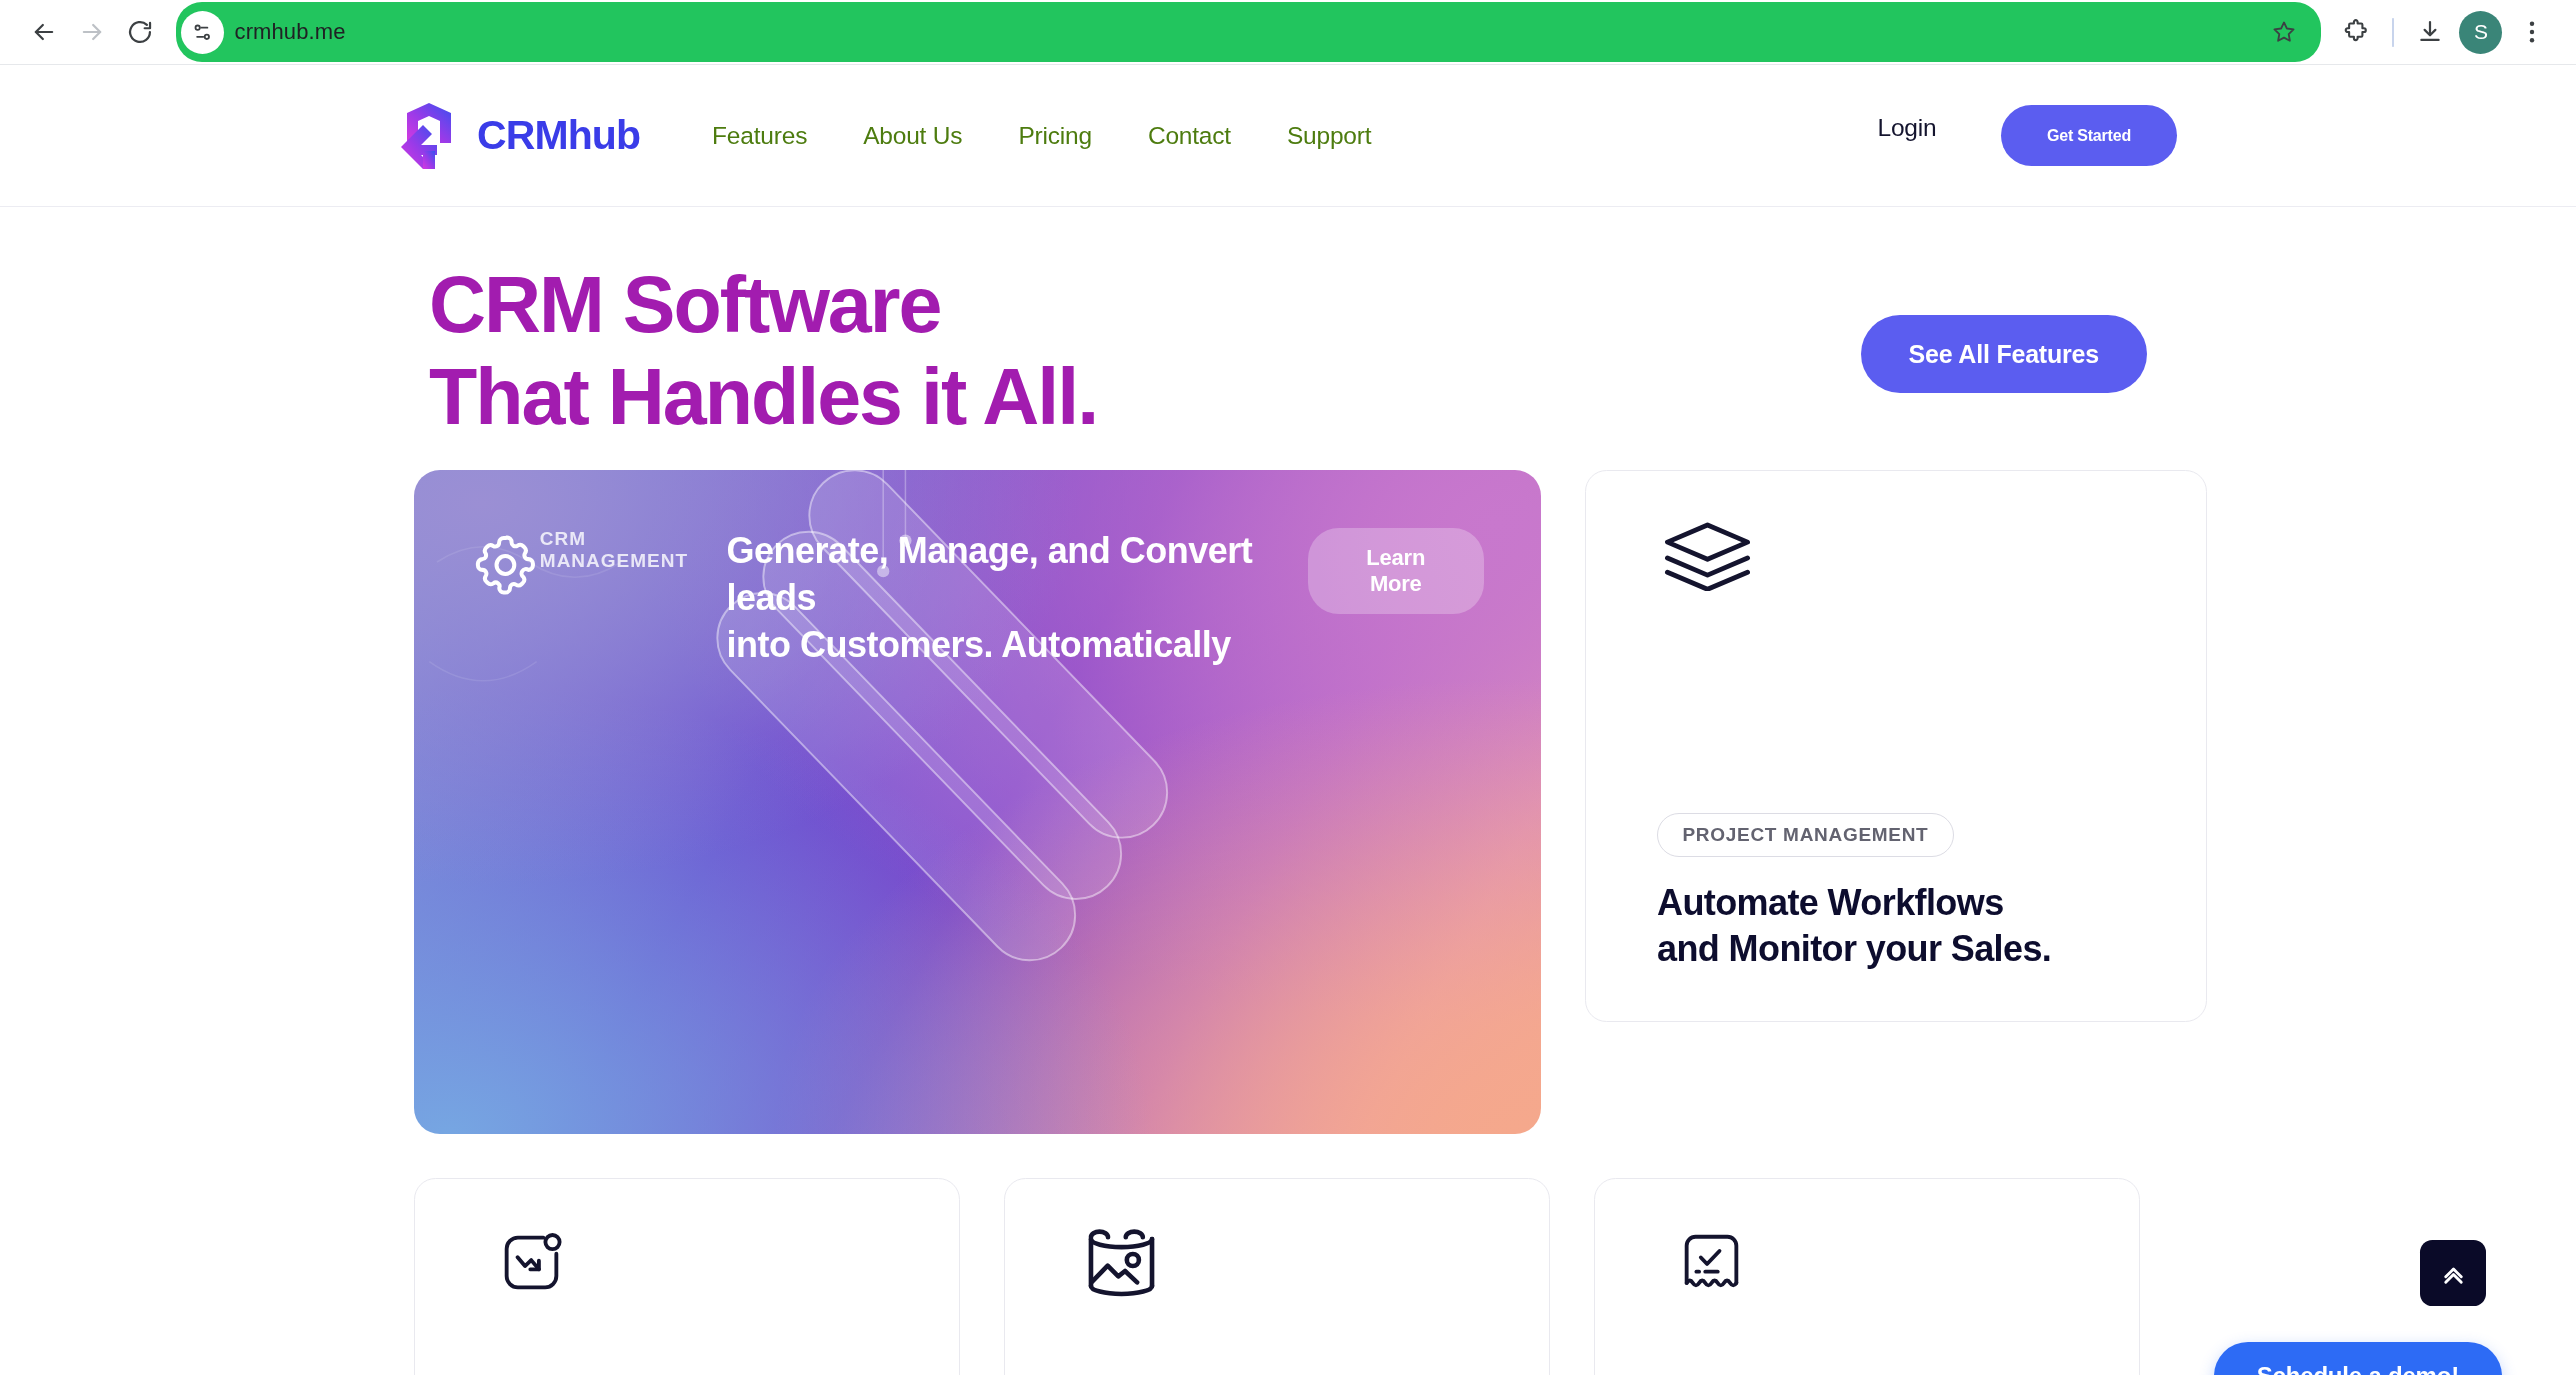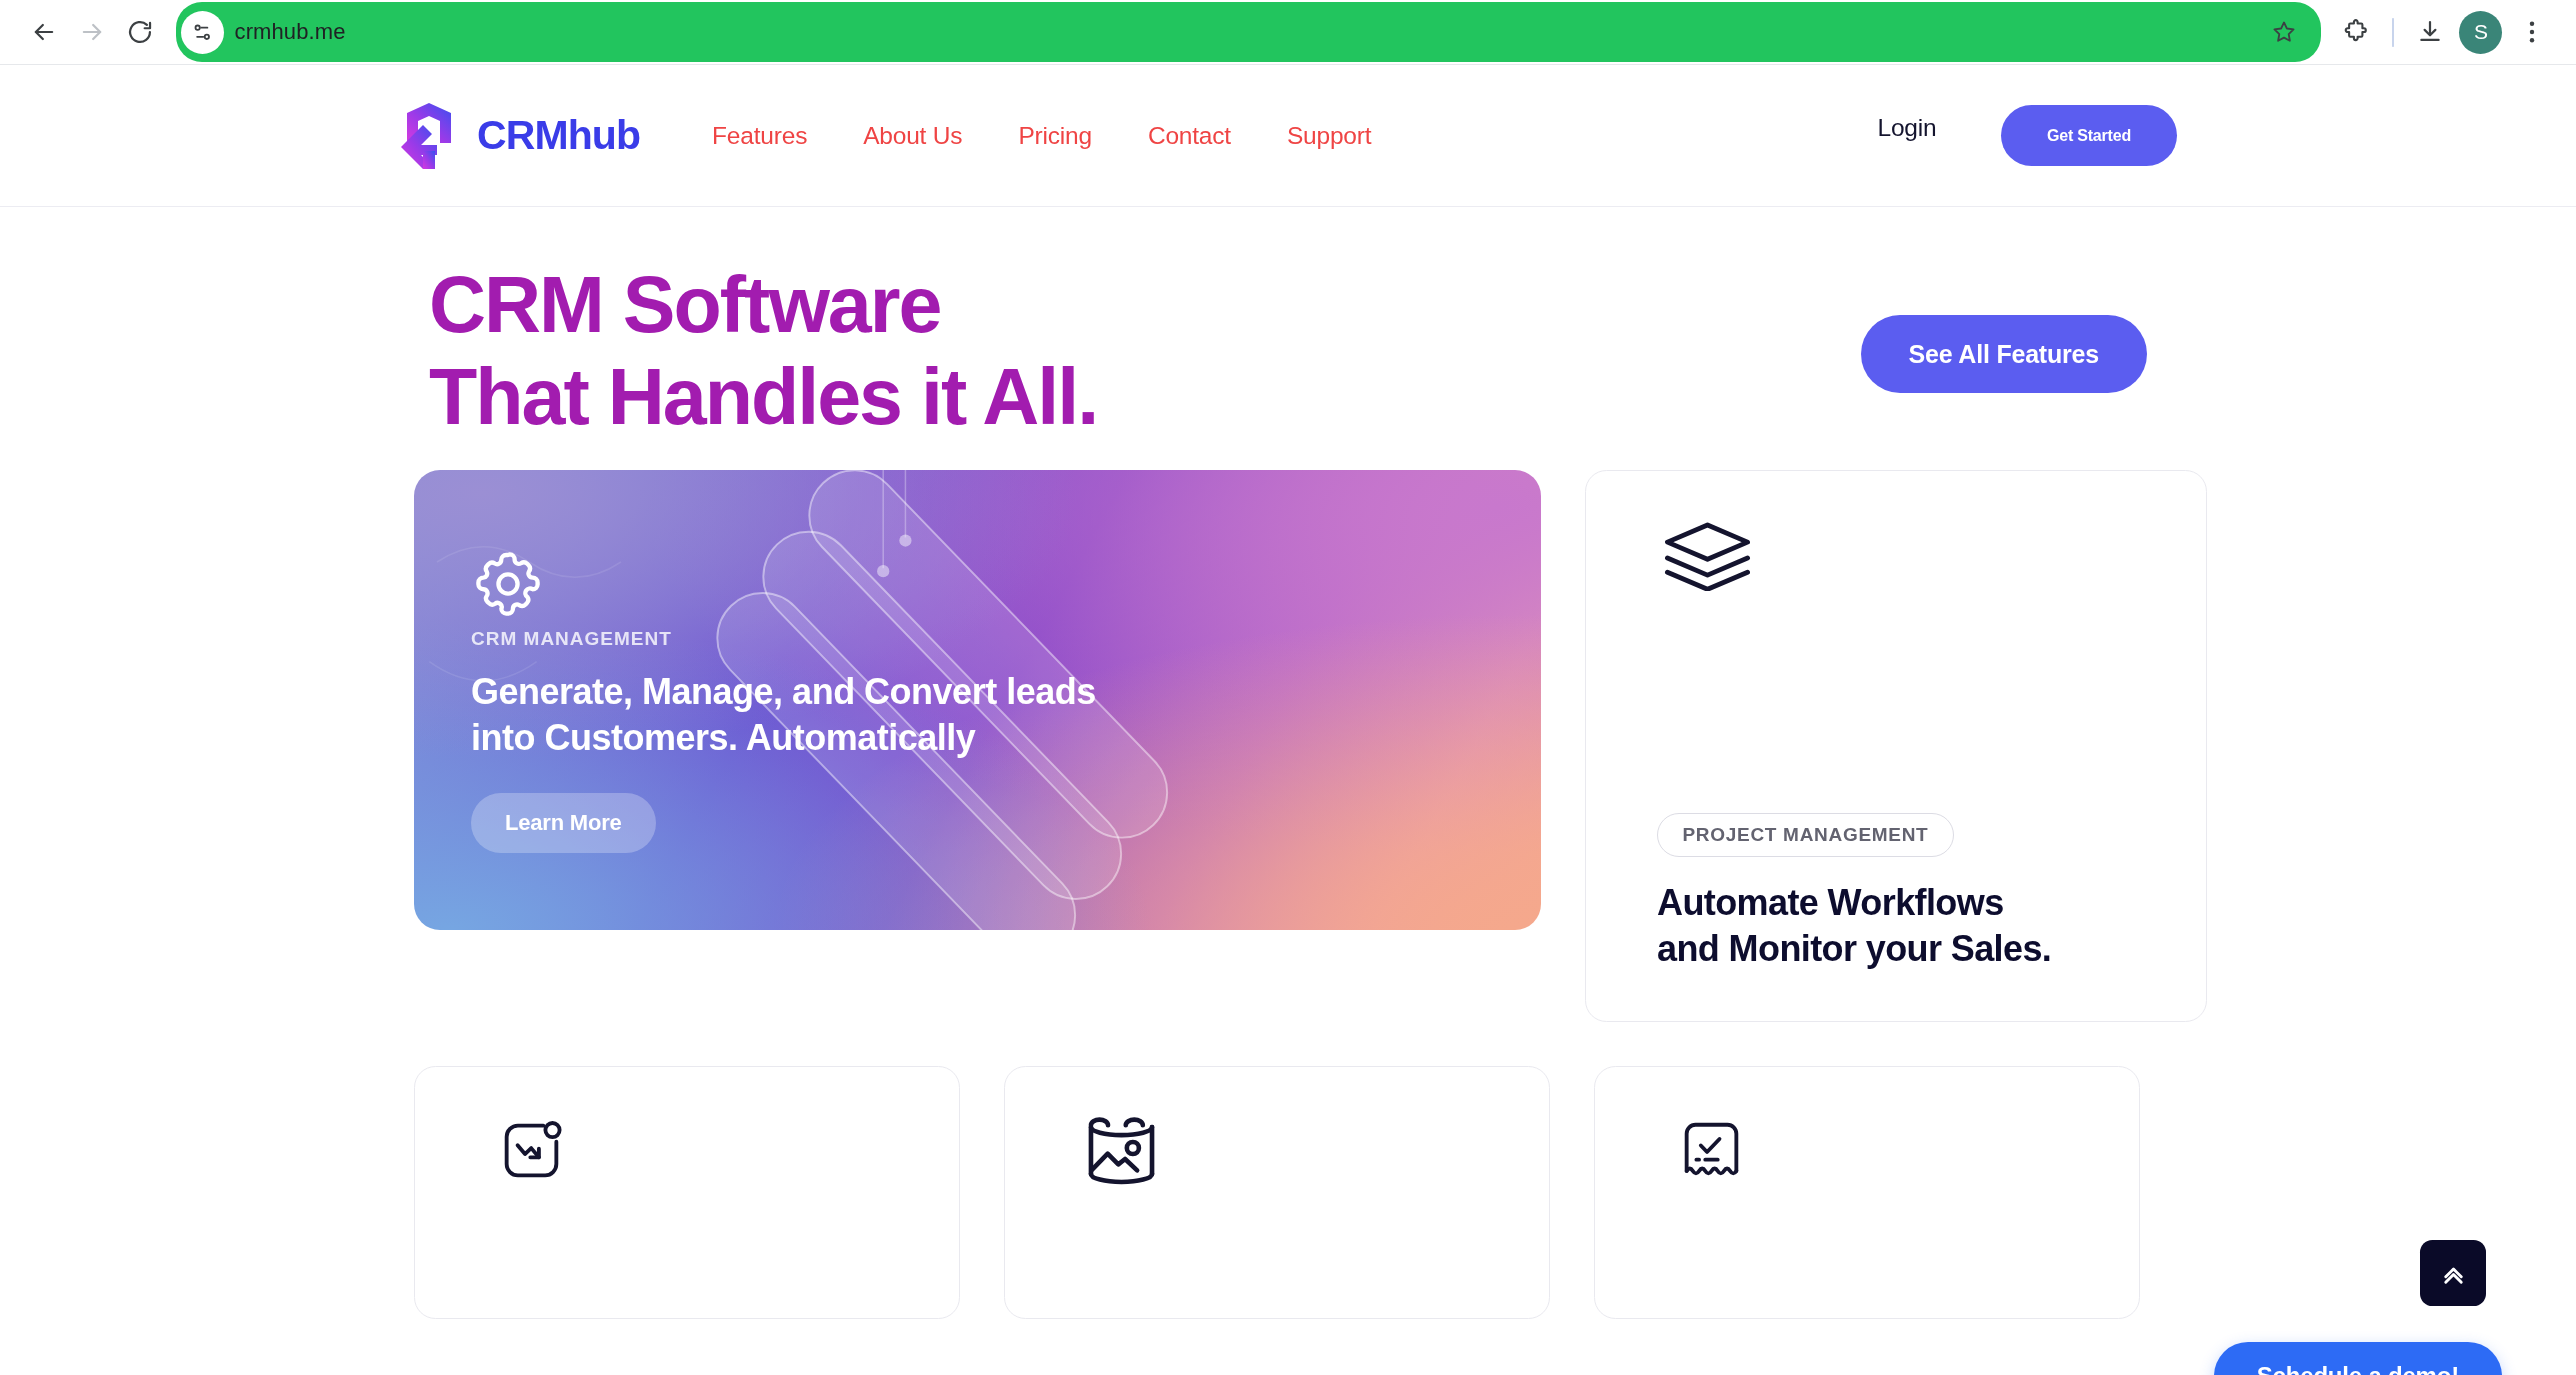--- a/index.html
+++ b/index.html
@@ -112,21 +112,21 @@
 
   .main-nav {
     display: flex;
     align-items: center;
     gap: 0;
     margin-left: 44px;
     flex: 0 0 auto;
   }
   .nav-link {
     font-size: 24.5px;
-    color: #ef4444;
+    color: #4d7c0f;
     padding: 9.2px 28px;
     white-space: nowrap;
     letter-spacing: -0.2px;
   }
 
   .header-right {
     margin-left: auto;
     display: flex;
     align-items: flex-start;
     gap: 12px;
@@ -184,34 +184,34 @@
 
   
   .cards-area {
     margin-top: 28px;
     padding: 0 414px;
   }
   .cards-row { display: flex; gap: 44px; align-items: stretch; }
 
   .gradient-card {
     width: 1127px;
-    height: 460px;
+    height: 664px;
     border-radius: 26px;
     position: relative;
     overflow: hidden;
     background:
       radial-gradient(115% 125% at 6% 5%,  rgba(155,143,212,1) 0%, rgba(155,143,212,0) 46%),
       radial-gradient(120% 130% at 3% 100%, rgba(118,166,226,1) 0%, rgba(118,166,226,0) 52%),
       radial-gradient(120% 125% at 98% 100%, rgba(245,168,140,1) 0%, rgba(245,168,140,0) 55%),
       radial-gradient(130% 130% at 96% 8%,  rgba(200,120,205,1) 0%, rgba(200,120,205,0) 58%),
       linear-gradient(118deg, #7f8fd8 0%, #6c4ed0 34%, #7b3fc9 52%, #b667c6 72%, #e79ab0 88%, #f5a992 100%);
     flex: 0 0 auto;
-    padding: 77px 57px;
-    display: flex;
-    flex-direction: column;
+    padding: 58px 57px;
+    display: flex;
+    flex-direction: row;
   }
   .gc-deco { position: absolute; inset: 0; pointer-events: none; }
 
   .gc-gear { position: relative; z-index: 2; width: 74px; height: 74px; }
   .gc-spacer { flex: 1 1 auto; }
   .gc-eyebrow {
     position: relative; z-index: 2;
     font-size: 19px; font-weight: 700;
     color: rgba(255,255,255,0.80);
     letter-spacing: 1px;

